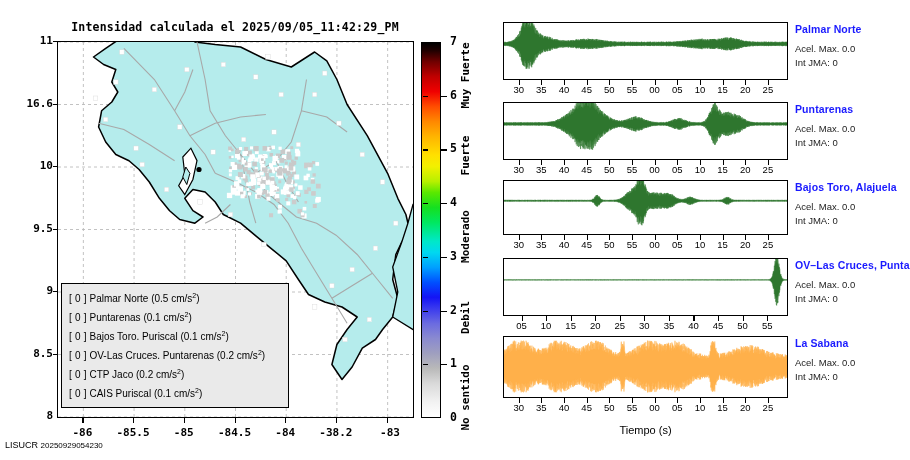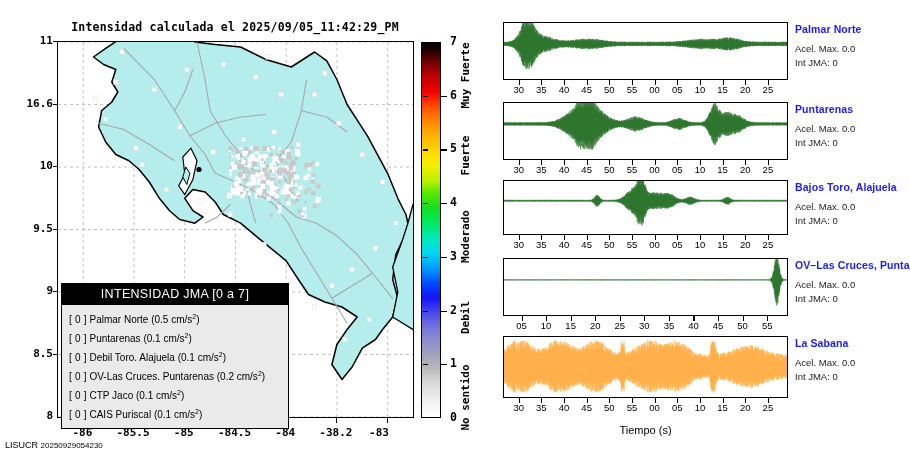--- a/index.html
+++ b/index.html
@@ -469,32 +469,31 @@
     <div class="lon-label" style="left: 76.0714px;">-85.5</div>
     <div class="lon-tick" style="left: 76.0714px;"></div>
     <div class="lon-label" style="left: 126.786px;">-85</div>
     <div class="lon-tick" style="left: 126.786px;"></div>
     <div class="lon-label" style="left: 177.5px;">-84.5</div>
     <div class="lon-tick" style="left: 177.5px;"></div>
     <div class="lon-label" style="left: 228.214px;">-84</div>
     <div class="lon-tick" style="left: 228.214px;"></div>
     <div class="lon-label" style="left: 278.929px;">-38.2</div>
     <div class="lon-tick" style="left: 278.929px;"></div>
-    <div class="lon-label" style="left: 322px;">-83</div>
+    <div class="lon-label" style="left: 333px;">-83</div>
     <div class="lon-tick" style="left: 329.643px;"></div>
   </div>
 
 <div id="jma-legend">
-  <div id="jma-legend-header">INTENSIDAD JMA [0 a 7]</div>
   <div id="jma-legend-list">
       <div class="jma-row"><span class="jma-idx">[ 0 ]</span><span> Palmar Norte (0.5 cm/s</span><sup>2</sup><span>)</span></div>
       <div class="jma-row"><span class="jma-idx">[ 0 ]</span><span> Puntarenas (0.1 cm/s</span><sup>2</sup><span>)</span></div>
-      <div class="jma-row"><span class="jma-idx">[ 0 ]</span><span> Debil Toro. Alajuela (0.1 cm/s</span><sup>2</sup><span>)</span></div>
+      <div class="jma-row"><span class="jma-idx">[ 0 ]</span><span> Bajos Toro. Puriscal (0.1 cm/s</span><sup>2</sup><span>)</span></div>
       <div class="jma-row"><span class="jma-idx">[ 0 ]</span><span> OV-Las Cruces. Puntarenas (0.2 cm/s</span><sup>2</sup><span>)</span></div>
-      <div class="jma-row"><span class="jma-idx">[ 0 ]</span><span> CTP Jaco (0.1 cm/s</span><sup>2</sup><span>)</span></div>
+      <div class="jma-row"><span class="jma-idx">[ 0 ]</span><span> CTP Jaco (0.2 cm/s</span><sup>2</sup><span>)</span></div>
       <div class="jma-row"><span class="jma-idx">[ 0 ]</span><span> CAIS Puriscal (0.1 cm/s</span><sup>2</sup><span>)</span></div>
     </div>
 </div>
 
 <div id="colorbar-wrap">
   <div id="colorbar"></div>
 <div class="cb-num" style="top: 376px;">0</div>
     <div class="cb-num" style="top: 322.286px;">1</div>
     <div class="cb-tick" style="top: 322.286px;"></div>
     <div class="cb-tick-in" style="top: 322.286px;"></div>

